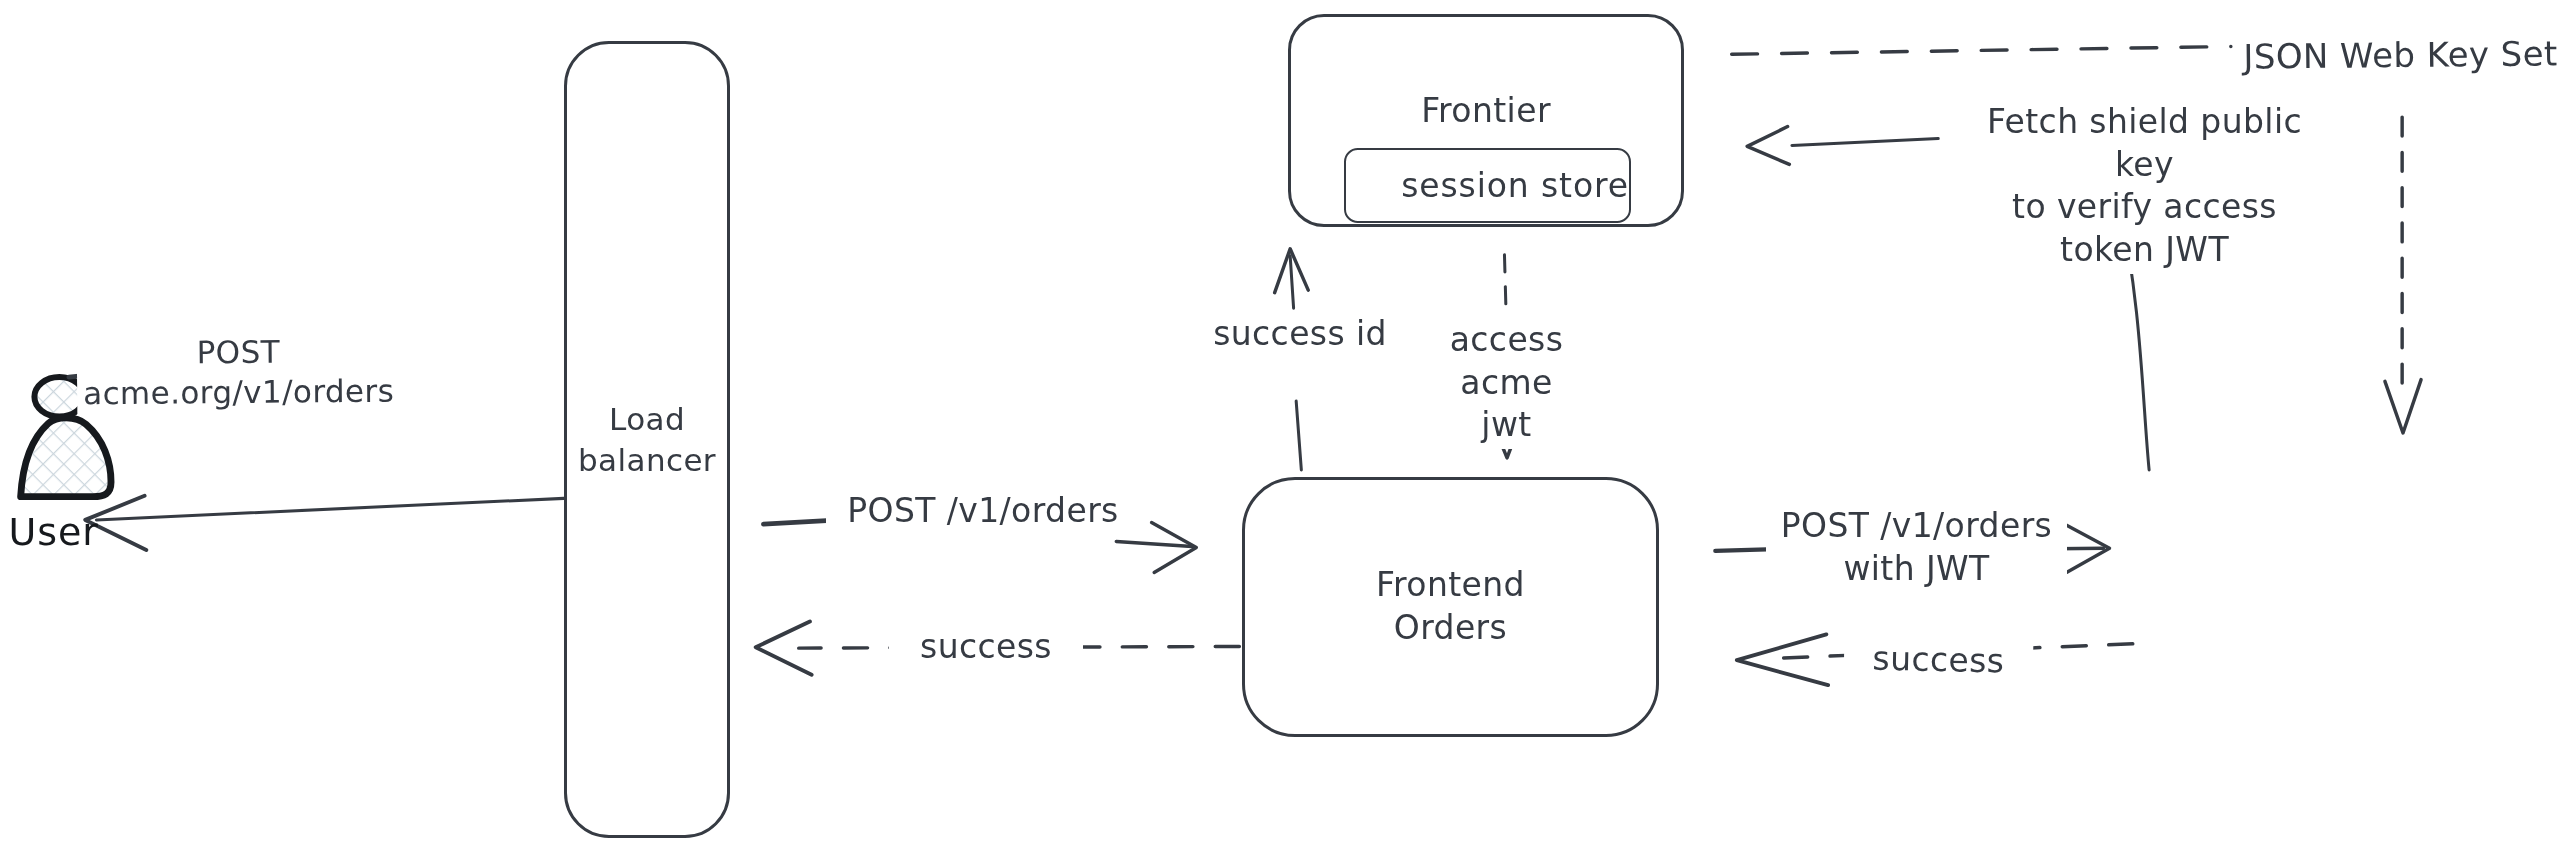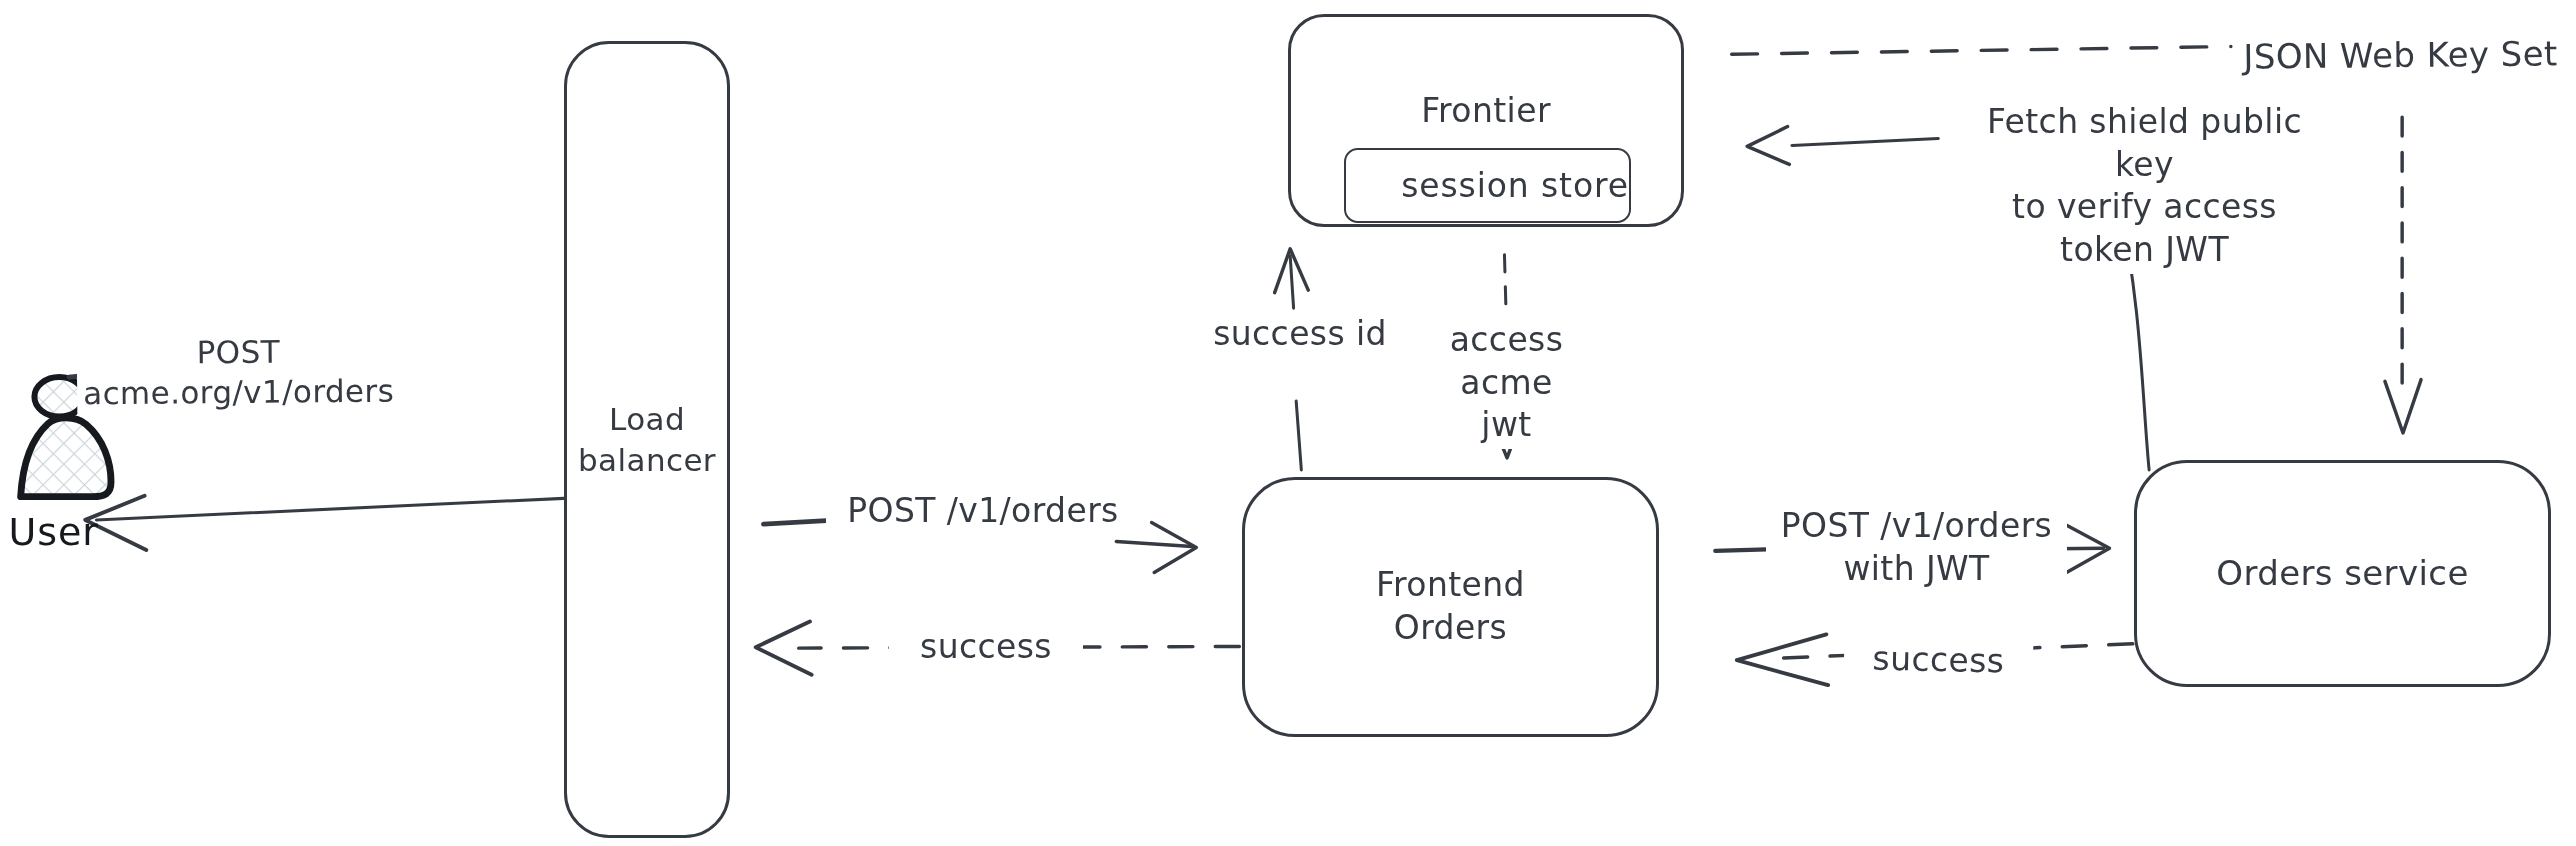--- a/index.html
+++ b/index.html
@@ -123,23 +123,20 @@
     </div>
   </div>
 
   <div class="node" style="left:1242px;top:477px;width:417px;height:260px;border-radius:53px;">
     <div class="nlabel" style="font-size:33px;">
       <div>Frontend</div>
       <div>Orders</div>
     </div>
   </div>
 
-  <div class="node" style="left:2134px;top:460px;width:417px;height:227px;border-radius:53px;">
-    <div class="nlabel" style="font-size:34px;">Orders service</div>
-  </div>
 
   <div class="person-label" style="left:8.6px;top:510px;font-size:38px;">User</div>
 
   <div class="edge-label" style="left:77px;top:330px;width:323px;font-size:31px;transform:rotate(-0.5deg);">
     <div>POST</div>
     <div>acme.org/v1/orders</div>
   </div>
 
   <div class="edge-label" style="left:826px;top:488px;width:314px;font-size:33px;">
     <div>POST /v1/orders</div>

